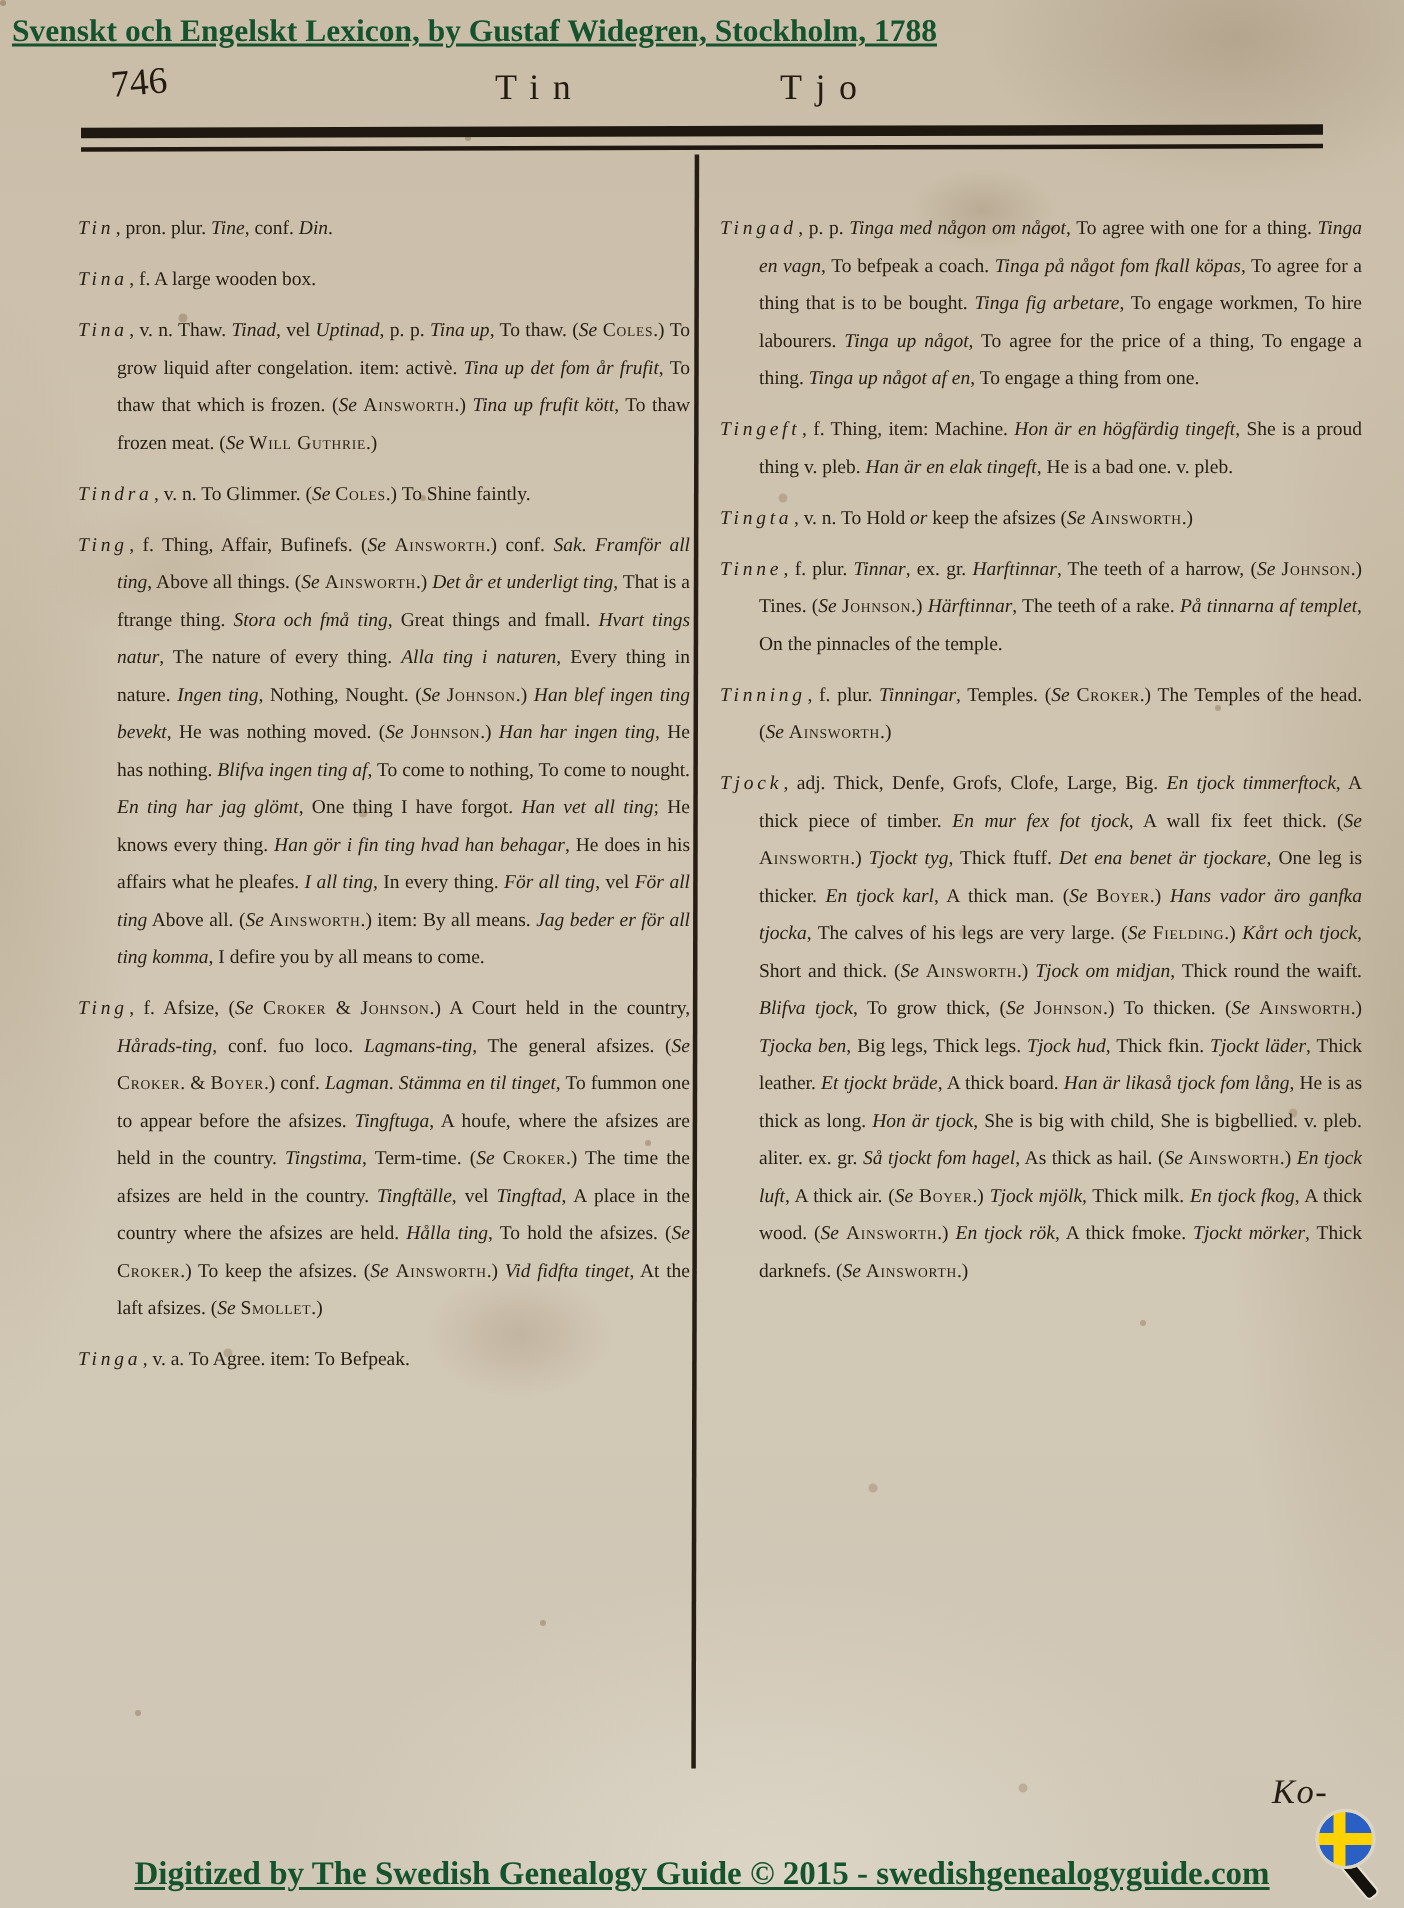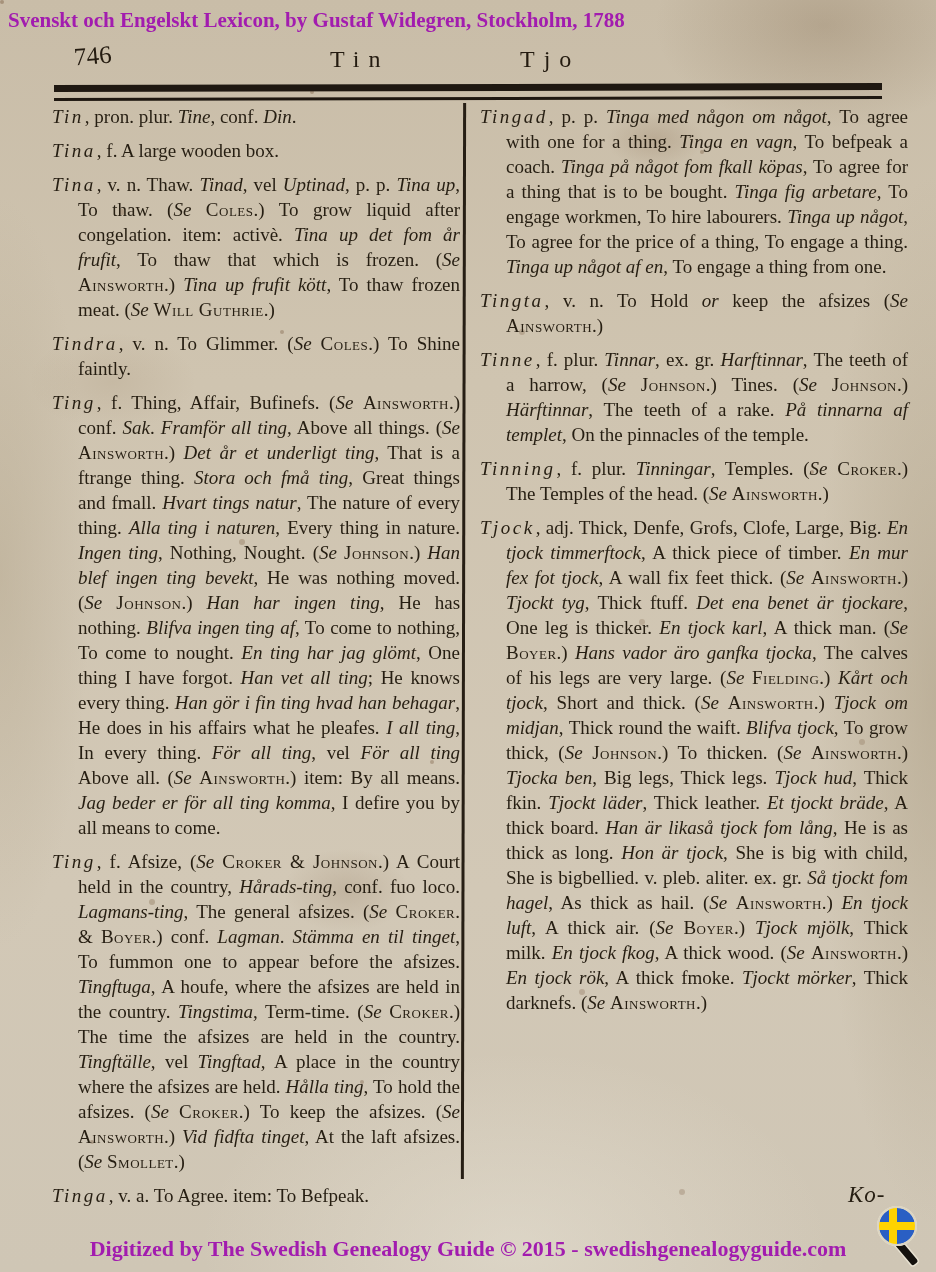--- a/index.html
+++ b/index.html
@@ -19,32 +19,32 @@
   }
   .speck{position:absolute;width:4px;height:4px;border-radius:50%;background:rgba(99,66,36,.35);
     box-shadow: 120px 210px 0 1px rgba(99,66,36,.28), 310px 90px 0 0 rgba(99,66,36,.3),
       520px 330px 0 1px rgba(99,66,36,.22), 700px 150px 0 0 rgba(99,66,36,.3),
       240px 540px 0 1px rgba(99,66,36,.25), 430px 760px 0 0 rgba(99,66,36,.3),
       640px 620px 0 1px rgba(99,66,36,.2), 810px 470px 0 0 rgba(99,66,36,.3),
       150px 900px 0 1px rgba(99,66,36,.25), 360px 1080px 0 0 rgba(99,66,36,.3),
       580px 990px 0 1px rgba(99,66,36,.22), 760px 880px 0 0 rgba(99,66,36,.28),
       90px 1140px 0 0 rgba(99,66,36,.3), 680px 1190px 0 1px rgba(99,66,36,.22),
       280px 330px 0 0 rgba(99,66,36,.3), 860px 740px 0 1px rgba(99,66,36,.2);}
-  .credit{position:absolute;color:#a21caf;font-weight:bold;white-space:nowrap;}
+  .credit{position:absolute;color:#14532d;font-weight:bold;white-space:nowrap;text-decoration:underline;}
   .credit-top{left:8px;top:8px;font-size:21px;}
   .credit-bottom{left:0;right:0;top:1236px;text-align:center;font-size:22px;}
   .pageno{position:absolute;left:74px;top:42px;font-size:25px;color:#241b10;transform:rotate(-5deg);}
   .runhead{position:absolute;top:46px;font-size:24px;letter-spacing:9px;color:#241b10;}
   .runhead-left{left:330px;}
   .runhead-right{left:520px;}
   .double-rule{position:absolute;left:54px;top:84px;width:828px;height:16px;
     border-top:7px solid #1f1811;border-bottom:3px solid #1f1811;box-sizing:border-box;transform:rotate(-0.15deg);}
   .col-divider{position:absolute;left:462px;top:103px;width:3px;height:1076px;background:#261e14;transform:rotate(0.12deg);}
   .columns{position:absolute;left:52px;top:104px;width:856px;display:flex;}
-  .col{color:#261e12;font-size:19px;line-height:25px;text-align:justify;}
+  .col{color:#261e12;font-size:13px;line-height:25px;text-align:justify;margin-top:35px;}
   .col-left{width:408px;margin-right:18px;}
   .col-right{width:428px;margin-left:2px;}
   .entry{margin:0 0 9px 0;padding-left:26px;text-indent:-26px;}
   .hw{font-style:italic;letter-spacing:2.5px;margin-right:1px;}
   .col i{font-style:italic;}
   .sc{font-variant:small-caps;letter-spacing:.5px;}
   .catchword{position:absolute;left:848px;top:1182px;font-size:23px;font-style:italic;color:#261e12;letter-spacing:1px;}
   .flag-lens{position:absolute;left:872px;top:1200px;width:60px;height:70px;}
 </style>
 </head>
@@ -64,20 +64,21 @@
       <p class="entry"><span class="hw">Tin</span>, pron. plur. <i>Tine</i>, conf. <i>Din</i>.</p>
       <p class="entry"><span class="hw">Tina</span>, f. A large wooden box.</p>
       <p class="entry"><span class="hw">Tina</span>, v. n. Thaw. <i>Tinad</i>, vel <i>Uptinad</i>, p. p. <i>Tina up</i>, To thaw. (<i>Se</i> <span class="sc">Coles</span>.) To grow liquid after congelation. item: activè. <i>Tina up det fom år frufit</i>, To thaw that which is frozen. (<i>Se</i> <span class="sc">Ainsworth</span>.) <i>Tina up frufit kött</i>, To thaw frozen meat. (<i>Se</i> <span class="sc">Will Guthrie</span>.)</p>
       <p class="entry"><span class="hw">Tindra</span>, v. n. To Glimmer. (<i>Se</i> <span class="sc">Coles</span>.) To Shine faintly.</p>
       <p class="entry"><span class="hw">Ting</span>, f. Thing, Affair, Bufinefs. (<i>Se</i> <span class="sc">Ainsworth</span>.) conf. <i>Sak</i>. <i>Framför all ting</i>, Above all things. (<i>Se</i> <span class="sc">Ainsworth</span>.) <i>Det år et underligt ting</i>, That is a ftrange thing. <i>Stora och fmå ting</i>, Great things and fmall. <i>Hvart tings natur</i>, The nature of every thing. <i>Alla ting i naturen</i>, Every thing in nature. <i>Ingen ting</i>, Nothing, Nought. (<i>Se</i> <span class="sc">Johnson</span>.) <i>Han blef ingen ting bevekt</i>, He was nothing moved. (<i>Se</i> <span class="sc">Johnson</span>.) <i>Han har ingen ting</i>, He has nothing. <i>Blifva ingen ting af</i>, To come to nothing, To come to nought. <i>En ting har jag glömt</i>, One thing I have forgot. <i>Han vet all ting</i>; He knows every thing. <i>Han gör i fin ting hvad han behagar</i>, He does in his affairs what he pleafes. <i>I all ting</i>, In every thing. <i>För all ting</i>, vel <i>För all ting</i> Above all. (<i>Se</i> <span class="sc">Ainsworth</span>.) item: By all means. <i>Jag beder er för all ting komma</i>, I defire you by all means to come.</p>
       <p class="entry"><span class="hw">Ting</span>, f. Afsize, (<i>Se</i> <span class="sc">Croker</span> &amp; <span class="sc">Johnson</span>.) A Court held in the country, <i>Hårads-ting</i>, conf. fuo loco. <i>Lagmans-ting</i>, The general afsizes. (<i>Se</i> <span class="sc">Croker</span>. &amp; <span class="sc">Boyer</span>.) conf. <i>Lagman</i>. <i>Stämma en til tinget</i>, To fummon one to appear before the afsizes. <i>Tingftuga</i>, A houfe, where the afsizes are held in the country. <i>Tingstima</i>, Term-time. (<i>Se</i> <span class="sc">Croker</span>.) The time the afsizes are held in the country. <i>Tingftälle</i>, vel <i>Tingftad</i>, A place in the country where the afsizes are held. <i>Hålla ting</i>, To hold the afsizes. (<i>Se</i> <span class="sc">Croker</span>.) To keep the afsizes. (<i>Se</i> <span class="sc">Ainsworth</span>.) <i>Vid fidfta tinget</i>, At the laft afsizes. (<i>Se</i> <span class="sc">Smollet</span>.)</p>
       <p class="entry"><span class="hw">Tinga</span>, v. a. To Agree. item: To Befpeak.</p>
     </div>
   <div class="col col-right">
       <p class="entry"><span class="hw">Tingad</span>, p. p. <i>Tinga med någon om något</i>, To agree with one for a thing. <i>Tinga en vagn</i>, To befpeak a coach. <i>Tinga på något fom fkall köpas</i>, To agree for a thing that is to be bought. <i>Tinga fig arbetare</i>, To engage workmen, To hire labourers. <i>Tinga up något</i>, To agree for the price of a thing, To engage a thing. <i>Tinga up något af en</i>, To engage a thing from one.</p>
+      <p class="entry"><span class="hw">Tingeft</span>, f. Thing, item: Machine. <i>Hon är en högfärdig tingeft</i>, She is a proud thing v. pleb. <i>Han är en elak tingeft</i>, He is a bad one. v. pleb.</p>
       <p class="entry"><span class="hw">Tingta</span>, v. n. To Hold <i>or</i> keep the afsizes (<i>Se</i> <span class="sc">Ainsworth</span>.)</p>
       <p class="entry"><span class="hw">Tinne</span>, f. plur. <i>Tinnar</i>, ex. gr. <i>Harftinnar</i>, The teeth of a harrow, (<i>Se</i> <span class="sc">Johnson</span>.) Tines. (<i>Se</i> <span class="sc">Johnson</span>.) <i>Härftinnar</i>, The teeth of a rake. <i>På tinnarna af templet</i>, On the pinnacles of the temple.</p>
       <p class="entry"><span class="hw">Tinning</span>, f. plur. <i>Tinningar</i>, Temples. (<i>Se</i> <span class="sc">Croker</span>.) The Temples of the head. (<i>Se</i> <span class="sc">Ainsworth</span>.)</p>
       <p class="entry"><span class="hw">Tjock</span>, adj. Thick, Denfe, Grofs, Clofe, Large, Big. <i>En tjock timmerftock</i>, A thick piece of timber. <i>En mur fex fot tjock</i>, A wall fix feet thick. (<i>Se</i> <span class="sc">Ainsworth</span>.) <i>Tjockt tyg</i>, Thick ftuff. <i>Det ena benet är tjockare</i>, One leg is thicker. <i>En tjock karl</i>, A thick man. (<i>Se</i> <span class="sc">Boyer</span>.) <i>Hans vador äro ganfka tjocka</i>, The calves of his legs are very large. (<i>Se</i> <span class="sc">Fielding</span>.) <i>Kårt och tjock</i>, Short and thick. (<i>Se</i> <span class="sc">Ainsworth</span>.) <i>Tjock om midjan</i>, Thick round the waift. <i>Blifva tjock</i>, To grow thick, (<i>Se</i> <span class="sc">Johnson</span>.) To thicken. (<i>Se</i> <span class="sc">Ainsworth</span>.) <i>Tjocka ben</i>, Big legs, Thick legs. <i>Tjock hud</i>, Thick fkin. <i>Tjockt läder</i>, Thick leather. <i>Et tjockt bräde</i>, A thick board. <i>Han är likaså tjock fom lång</i>, He is as thick as long. <i>Hon är tjock</i>, She is big with child, She is bigbellied. v. pleb. aliter. ex. gr. <i>Så tjockt fom hagel</i>, As thick as hail. (<i>Se</i> <span class="sc">Ainsworth</span>.) <i>En tjock luft</i>, A thick air. (<i>Se</i> <span class="sc">Boyer</span>.) <i>Tjock mjölk</i>, Thick milk. <i>En tjock fkog</i>, A thick wood. (<i>Se</i> <span class="sc">Ainsworth</span>.) <i>En tjock rök</i>, A thick fmoke. <i>Tjockt mörker</i>, Thick darknefs. (<i>Se</i> <span class="sc">Ainsworth</span>.)</p>
     </div>
 </div>
 <div class="col-divider"></div>
 
 <div class="catchword">Ko-</div>
 

